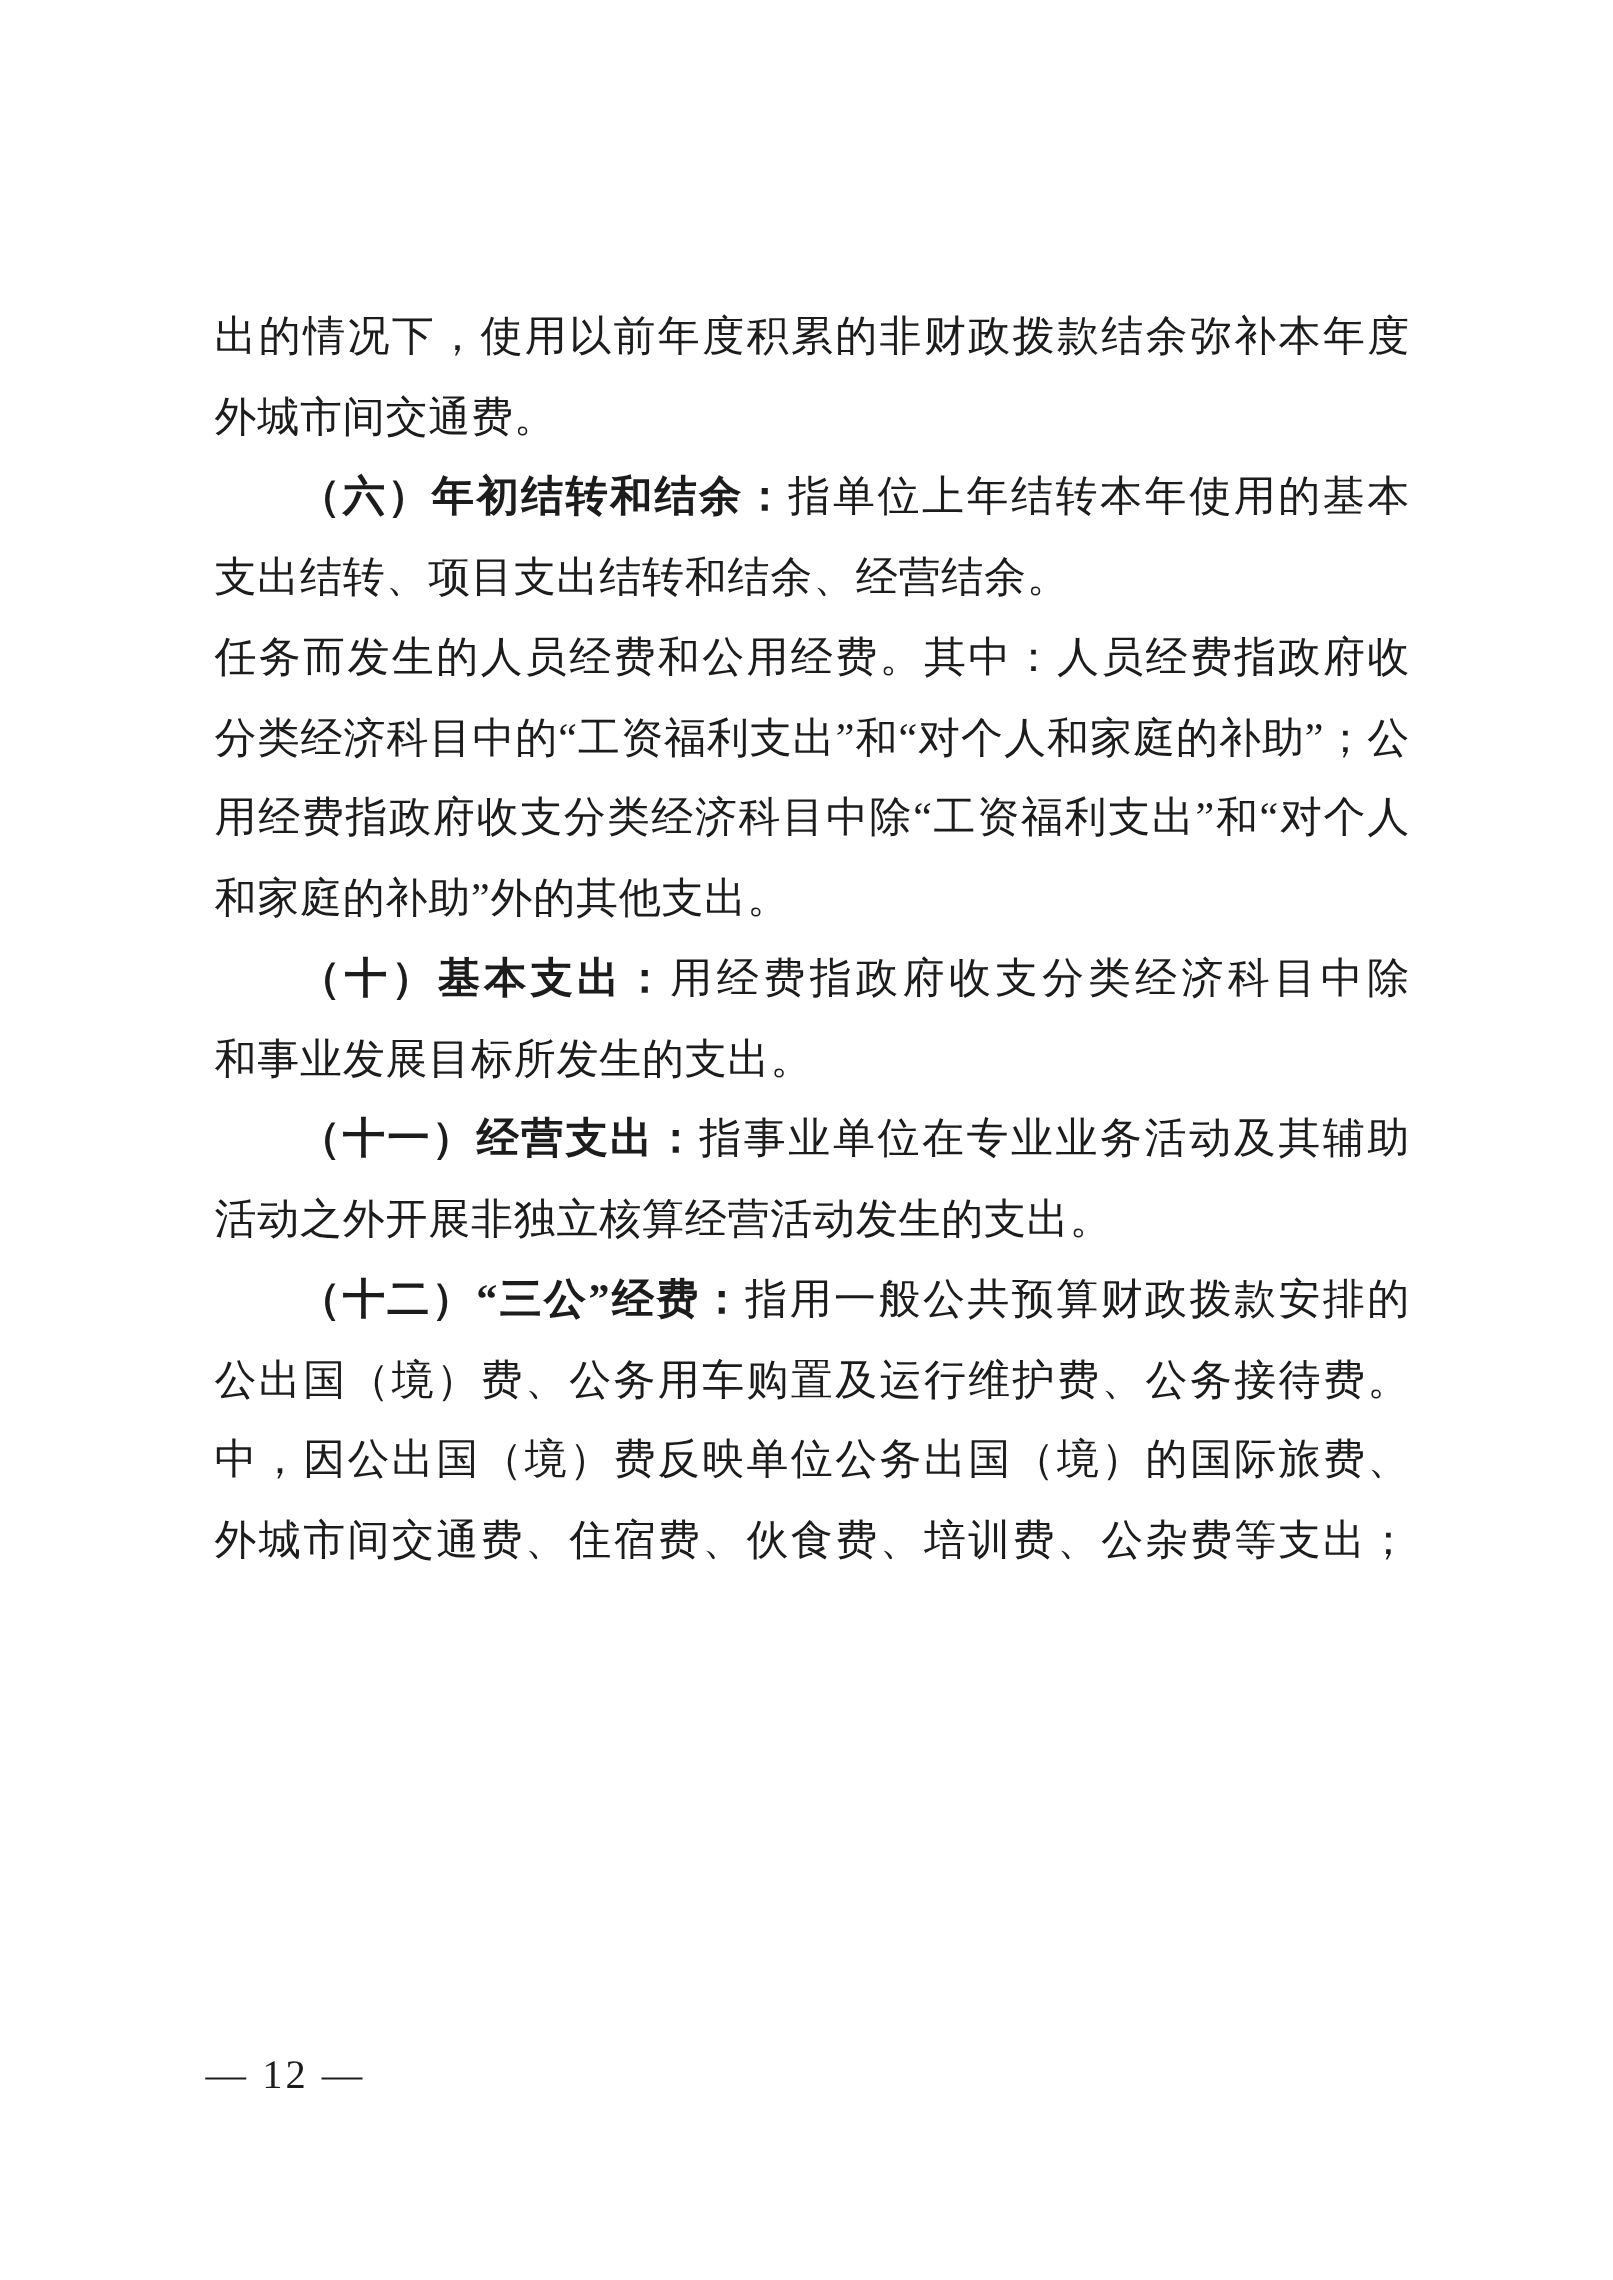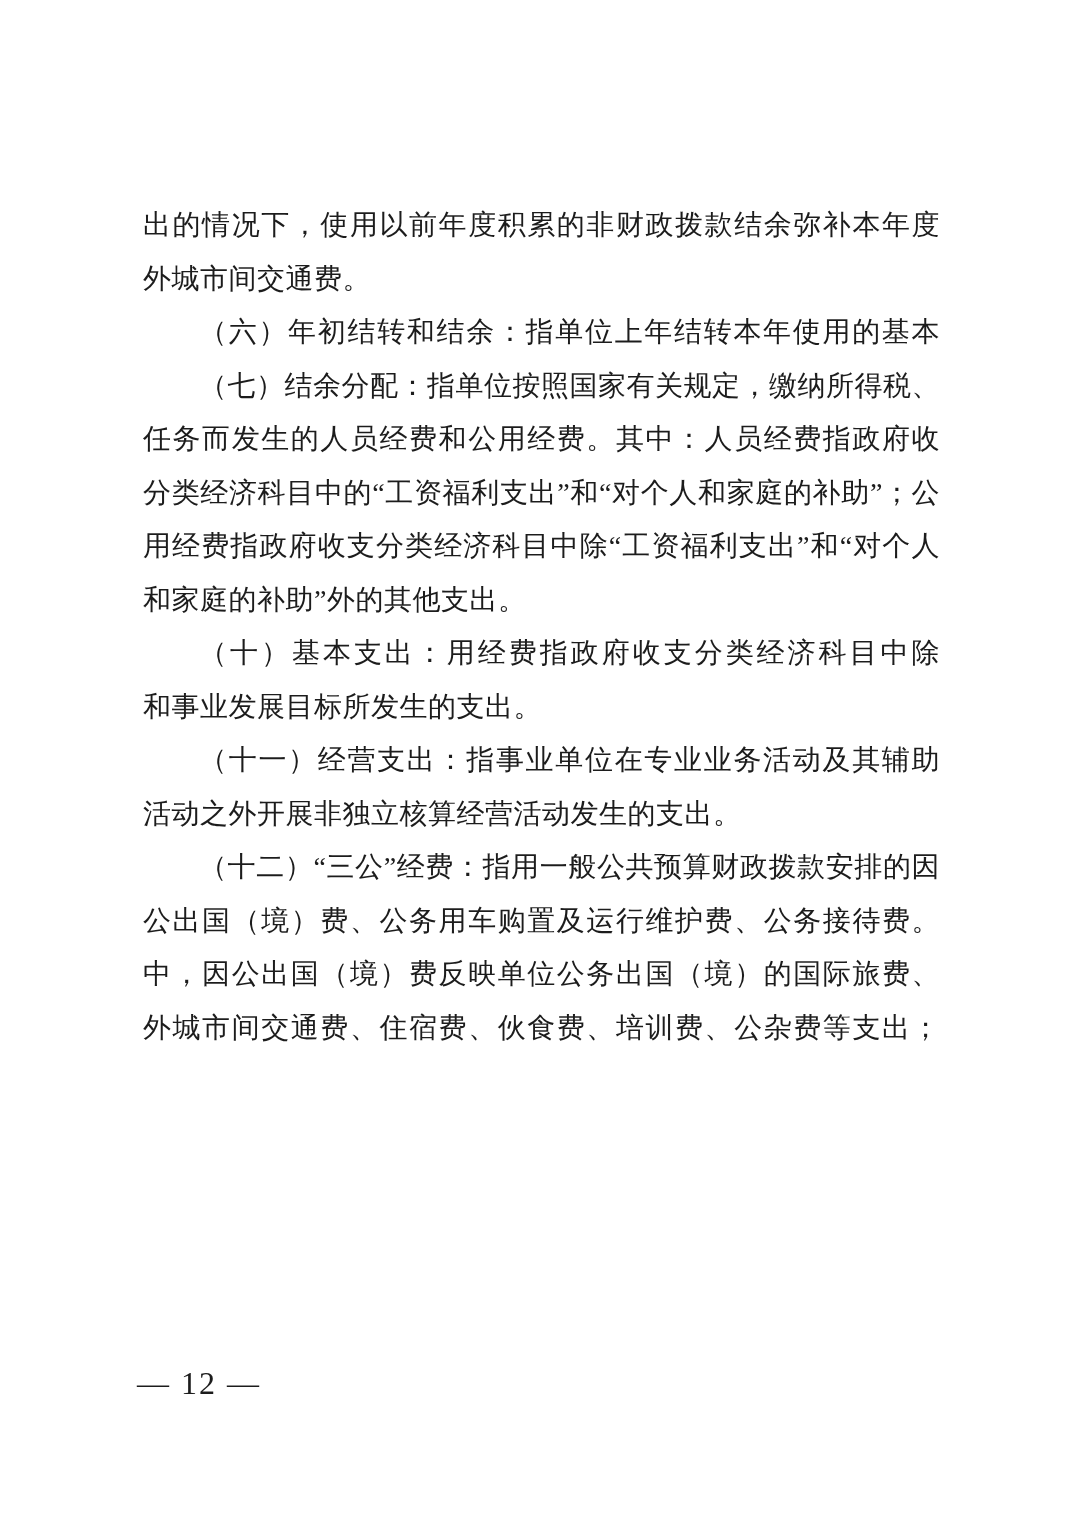--- a/index.html
+++ b/index.html
@@ -34,47 +34,47 @@
     text-align: justify;
     text-align-last: left;
   }
   .line.fill {
     text-align-last: justify;
   }
   .line.indent {
     text-indent: 2em;
   }
   .head {
-    font-weight: 400;
+    font-weight: 700;
   }
   .page-number {
     position: absolute;
     left: 137px;
     top: 1366px;
     height: 34px;
     line-height: 34px;
-    font-size: 32px;
+    font-size: 27px;
     letter-spacing: 2px;
     color: #1c1c1c;
   }
 </style>
 </head>
 <body>
 
 <div class="page">
   <div class="text-block">
 
     <p class="line fill"><span class="head"></span><span>出的情况下，使用以前年度积累的非财政拨款结余弥补本年度收</span></p>
 
     <p class="line"><span class="head"></span><span>外城市间交通费。</span></p>
 
     <p class="line fill indent"><span class="head">（六）年初结转和结余：</span><span>指单位上年结转本年使用的基本</span></p>
 
+    <p class="line"><span class="head"></span><span>支出结转、项目支出结转和结余、经营结余。</span></p>
 
-    <p class="line fill indent"><span class="head">（七）结余分配：</span><span>指单位按照国家有关规定，缴纳所得税、</span></p>
 
 
 
 
 
     <p class="line fill"><span class="head"></span><span>任务而发生的人员经费和公用经费。其中：人员经费指政府收支</span></p>
 
     <p class="line fill"><span class="head"></span><span>分类经济科目中的“工资福利支出”和“对个人和家庭的补助”；公</span></p>
 
     <p class="line fill"><span class="head"></span><span>用经费指政府收支分类经济科目中除“工资福利支出”和“对个人</span></p>

